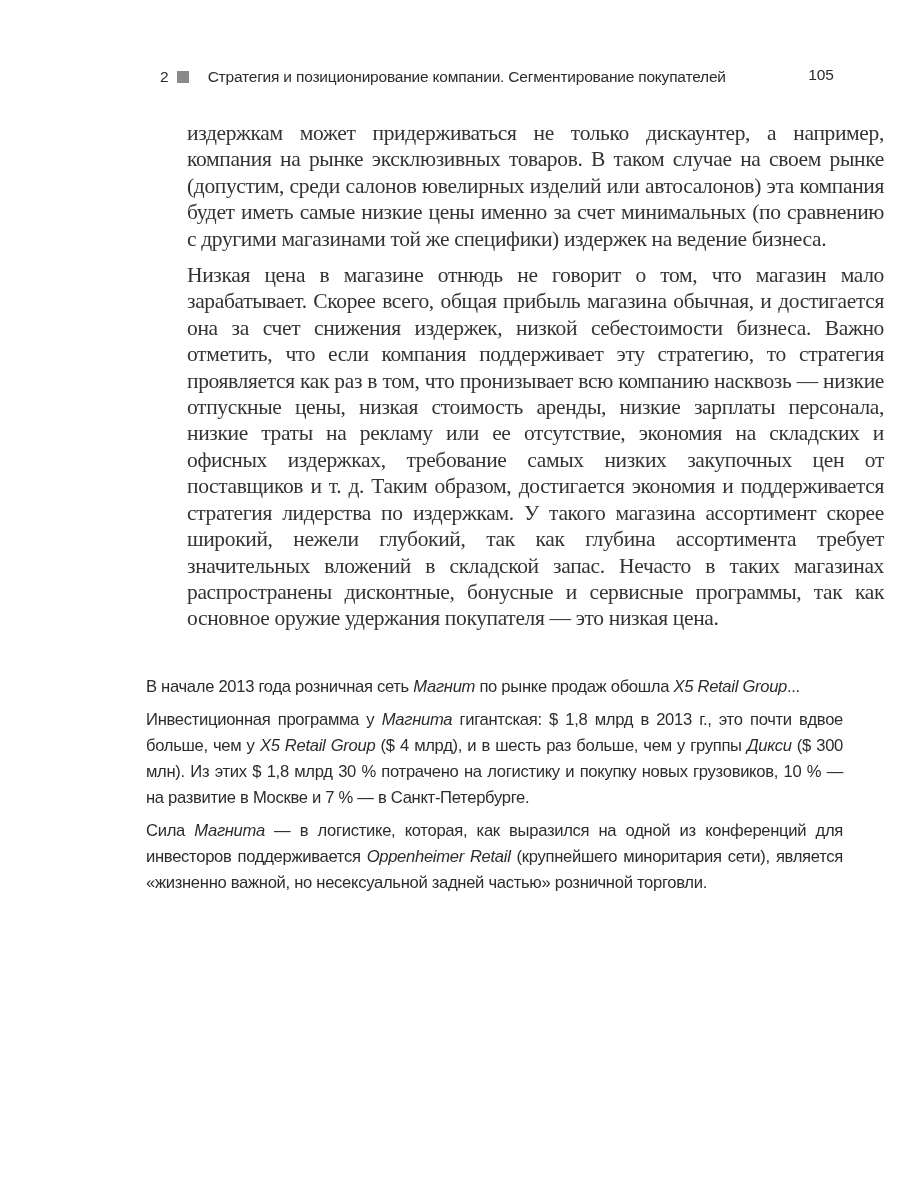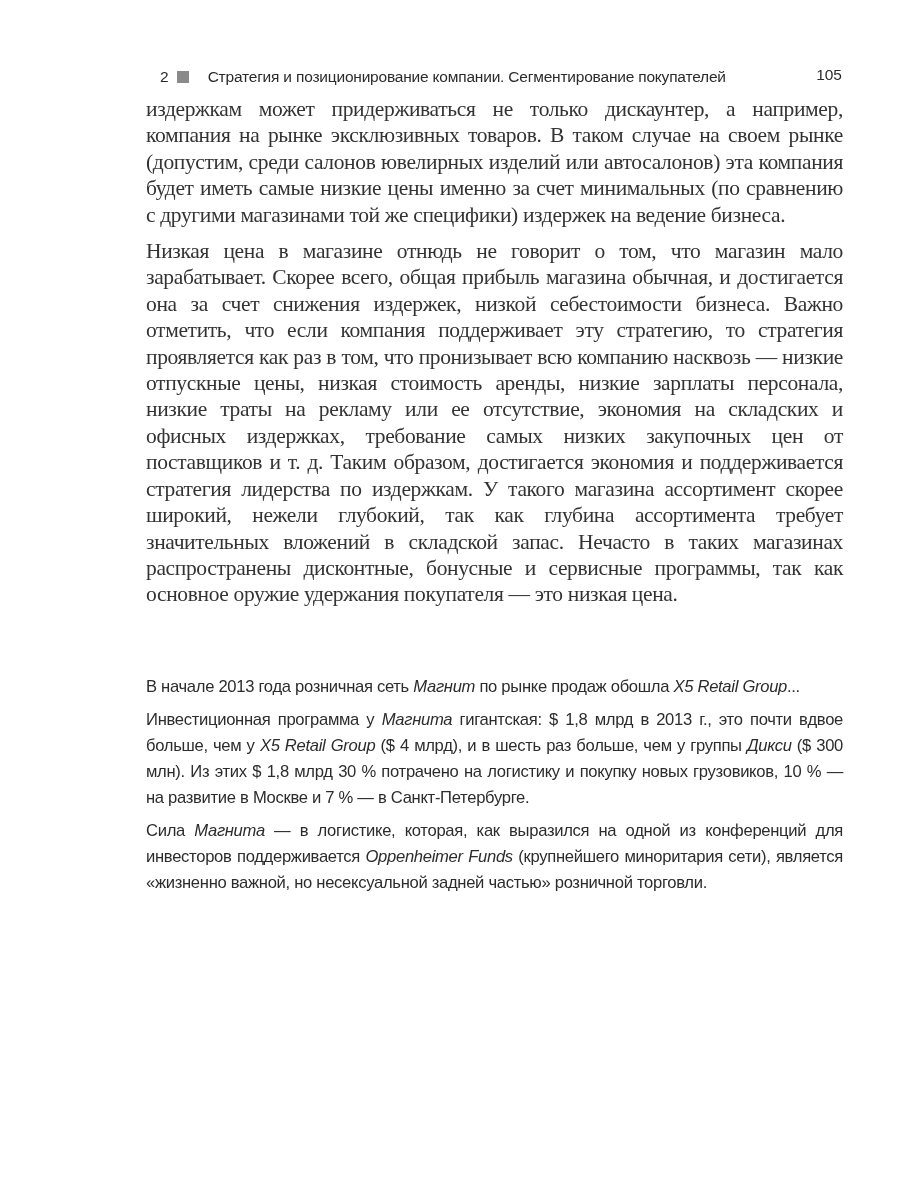--- a/index.html
+++ b/index.html
@@ -5,21 +5,21 @@
     html, body { margin: 0; padding: 0; background: #ffffff; }
     body { width: 923px; height: 1200px; position: relative; overflow: hidden; color: #2a2a2a; }
     .running-head {
       position: absolute; left: 160px; top: 66px; width: 684px; height: 22px;
       font-family: "Liberation Sans", sans-serif; font-size: 15.5px; color: #2b2b2b;
       display: flex; align-items: center;
     }
     .running-head .chap { margin-right: 8px; }
     .running-head .square { display: inline-block; width: 12px; height: 12px; background: #8a8a8a; margin-right: 8px; }
     .running-head .title { flex: 1; letter-spacing: -0.2px; margin-left: 11px; }
-    .running-head .pnum { position: absolute; right: 2px; top: 0; text-align: right; }
+    .running-head .pnum { position: absolute; right: 10px; top: 0; text-align: right; }
 
     .serif-block {
       position: absolute; left: 146px; width: 697px;
       font-family: "Liberation Serif", serif; font-size: 21.5px; line-height: 26.4px;
       color: #333333; text-align: justify; letter-spacing: -0.35px;
     }
     .serif-block p { margin: 0 0 10px 0; }
 
     .sans-block {
       position: absolute; left: 146px; width: 697px;
@@ -32,28 +32,28 @@
 </head>
 <body>
 
 <div class="running-head">
   <span class="chap">2</span>
   <span class="square"></span>
   <span class="title">Стратегия и позиционирование компании. Сегментирование покупателей</span>
   <span class="pnum">105</span>
 </div>
 
-<div class="serif-block" style="top:96px;">
+<div class="serif-block" style="top:120px;margin-left:41px;">
   <p>издержкам может придерживаться не только дискаунтер, а например, компания на рынке эксклюзивных товаров. В таком случае на своем рынке (допустим, среди салонов ювелирных изделий или автосалонов) эта компания будет иметь самые низкие цены именно за счет минимальных (по сравнению с другими магазинами той же специфики) издержек на ведение бизнеса.</p>
   <p>Низкая цена в магазине отнюдь не говорит о том, что магазин мало зарабатывает. Скорее всего, общая прибыль магазина обычная, и достигается она за счет снижения издержек, низкой себестоимости бизнеса. Важно отметить, что если компания поддерживает эту стратегию, то стратегия проявляется как раз в том, что пронизывает всю компанию насквозь — низкие отпускные цены, низкая стоимость аренды, низкие зарплаты персонала, низкие траты на рекламу или ее отсутствие, экономия на складских и офисных издержках, требование самых низких закупочных цен от поставщиков и т. д. Таким образом, достигается экономия и поддерживается стратегия лидерства по издержкам. У такого магазина ассортимент скорее широкий, нежели глубокий, так как глубина ассортимента требует значительных вложений в складской запас. Нечасто в таких магазинах распространены дисконтные, бонусные и сервисные программы, так как основное оружие удержания покупателя — это низкая цена.</p>
 </div>
 
 <div class="sans-block" style="top:674px;">
   <p>
     <span>В начале 2013 года розничная сеть </span><i>Магнит</i><span> по рынке продаж обошла </span><i>X5 Retail Group</i><span>...</span>
   </p>
   <p>
     <span>Инвестиционная программа у </span><i>Магнита</i><span> гигантская: $ 1,8 млрд в 2013 г., это почти вдвое больше, чем у </span><i>X5 Retail Group</i><span> ($ 4 млрд), и в шесть раз больше, чем у группы </span><i>Дикси</i><span> ($ 300 млн). Из этих $ 1,8 млрд 30 % потрачено на логистику и покупку новых грузовиков, 10 % — на развитие в Москве и 7 % — в Санкт-Петербурге.</span>
   </p>
   <p>
-    <span>Сила </span><i>Магнита</i><span> — в логистике, которая, как выразился на одной из конференций для инвесторов поддерживается </span><i>Oppenheimer Funds</i><span> (крупнейшего миноритария сети), является «жизненно важной, но несексуальной задней частью» розничной торговли.</span>
+    <span>Сила </span><i>Магнита</i><span> — в логистике, которая, как выразился на одной из конференций для инвесторов поддерживается </span><i>Oppenheimer Retail</i><span> (крупнейшего миноритария сети), является «жизненно важной, но несексуальной задней частью» розничной торговли.</span>
   </p>
 </div>
 
 </body></html>

